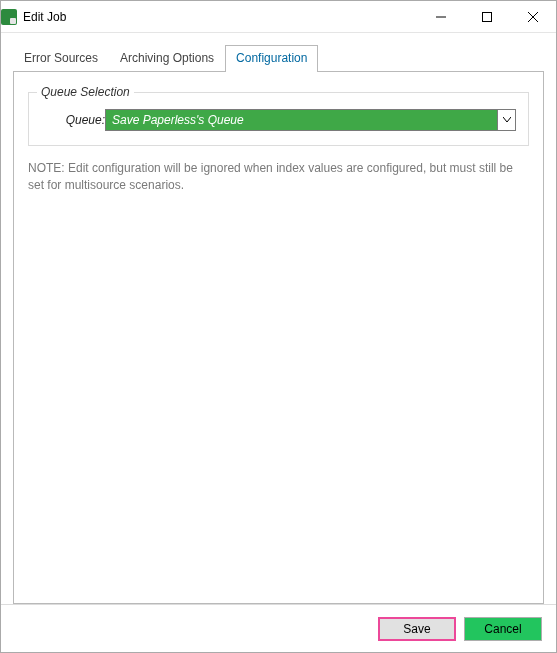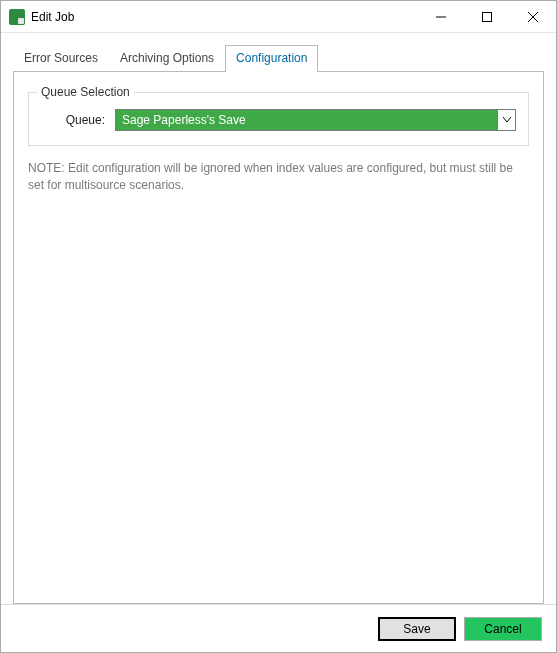--- a/index.html
+++ b/index.html
@@ -15,21 +15,21 @@
     height: 653px;
     border: 1px solid #aaa;
     display: flex;
     flex-direction: column;
     background: #fff;
   }
   .titlebar {
     height: 32px;
     display: flex;
     align-items: center;
-    padding-left: 8px;
+    padding-left: 0;
     border-bottom: 1px solid #e5e5e5;
   }
   .app-icon {
     width: 16px;
     height: 16px;
     background: #2d8a3e;
     border-radius: 2px;
     margin-right: 6px;
     position: relative;
   }
@@ -88,34 +88,34 @@
     display: flex;
     flex-direction: column;
     position: relative;
     z-index: 1;
   }
   .groupbox {
     border: 1px solid #dcdcdc;
     padding: 16px 12px 14px 12px;
     position: relative;
     margin-top: 6px;
+    font-style: italic;
   }
   .group-legend {
     position: absolute;
     top: -8px;
     left: 8px;
     background: #fff;
     padding: 0 4px;
     color: #333;
     font-size: 12px;
   }
   .field-row {
     display: flex;
     align-items: center;
-    gap: 10px;
   }
   .field-label { width: 64px; text-align: right; color: #222; }
   .combo {
     flex: 1;
     height: 22px;
     border: 1px solid #7a7a7a;
     display: flex;
     align-items: stretch;
     background: #fff;
   }
@@ -157,21 +157,21 @@
     height: 24px;
     border: 1px solid #adadad;
     background: #22c55e;
     display: flex;
     align-items: center;
     justify-content: center;
     font-size: 12px;
     color: #000;
   }
   .btn.primary {
-    border: 2px solid #000000;
+    border: 2px solid #ec4899;
     background: #e1e1e1;
   }
 </style>
 </head>
 <body>
 
 <div class="window">
 
   <div class="titlebar">
     <div class="app-icon"></div>
@@ -202,21 +202,21 @@
       <div class="tab">Archiving Options</div>
       <div class="tab active">Configuration</div>
     </div>
 
     <div class="tabpanel">
       <div class="groupbox">
         <div class="group-legend">Queue Selection</div>
         <div class="field-row">
           <div class="field-label">Queue:</div>
           <div class="combo">
-            <div class="combo-value">Sage Paperless's Save</div>
+            <div class="combo-value">Save Paperless's Queue</div>
             <div class="combo-btn">
               <svg viewBox="0 0 8 6">
                   <path d="M0 0 L4 5 L8 0" fill="none" stroke="#000" stroke-width="1"></path>
                 </svg>
             </div>
           </div>
         </div>
       </div>
       <div class="note">NOTE: Edit configuration will be ignored when index values are configured, but must still be set for multisource scenarios.</div>
     </div>

